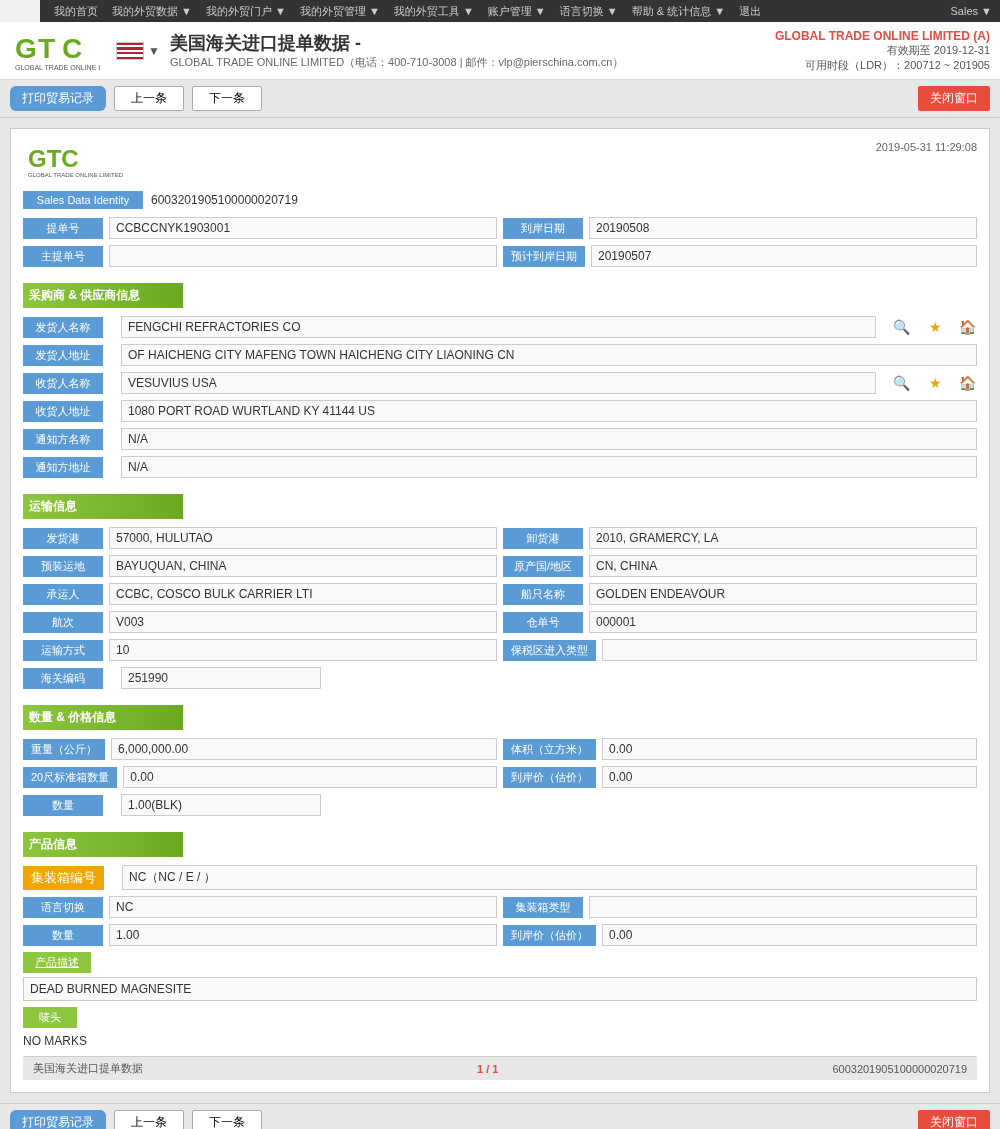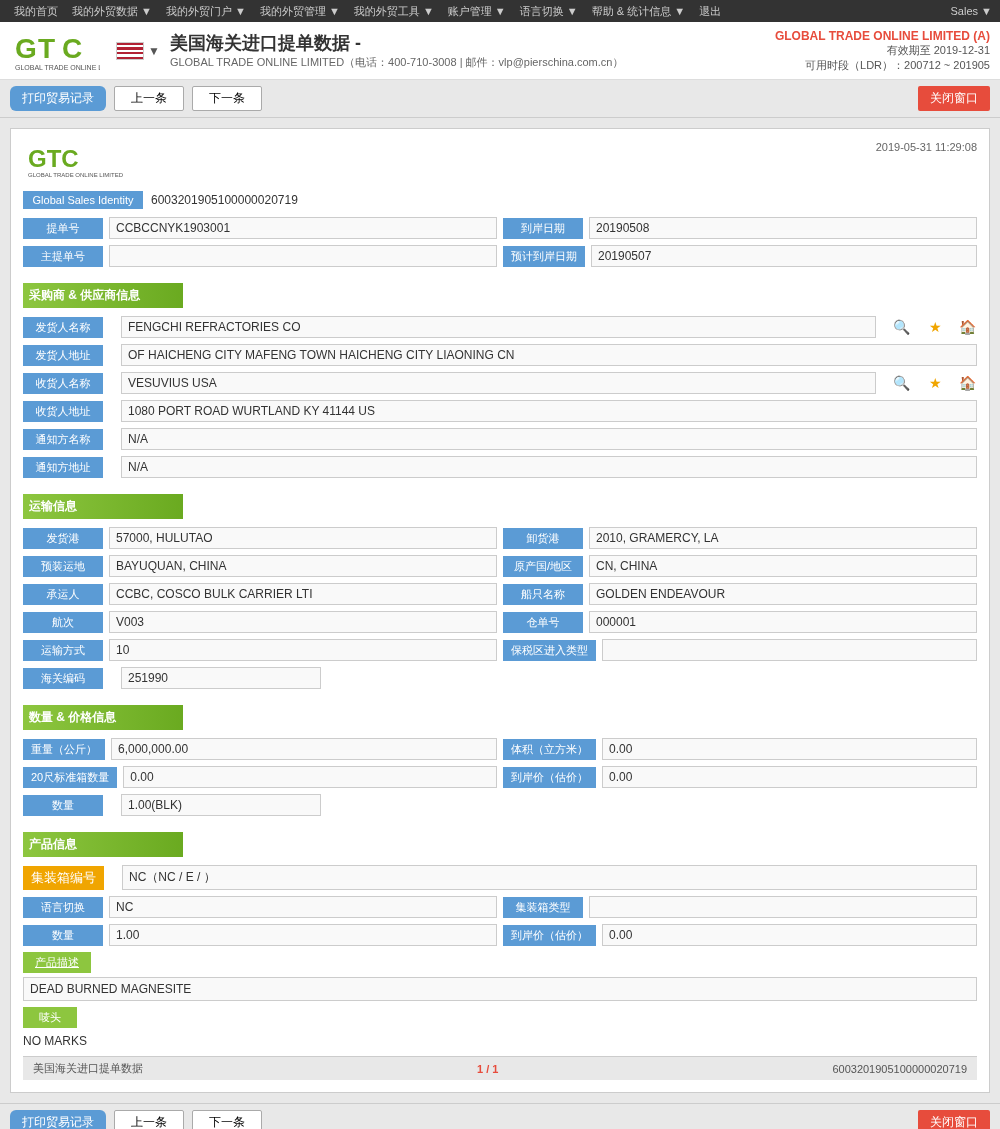--- a/index.html
+++ b/index.html
@@ -1,19 +1,19 @@
 <!DOCTYPE html>
 <html><head>
   <meta charset="utf-8">
   <style>
     * { box-sizing: border-box; margin: 0; padding: 0; }
     body { font-family: Arial, sans-serif; font-size: 12px; background: #f0f0f0; color: #333; width: 1000px; }
 
     
-    .top-nav { background: #333; color: #ccc; display: flex; align-items: center; justify-content: space-between; padding: 0 8px; height: 22px; font-size: 11px; }
+    .top-nav { background: #333; color: #ccc; display: flex; align-items: center; justify-content: space-between; padding: 0 8px; height: 22px; font-size: 11px; margin-left: 40px; }
     .top-nav-left { display: flex; gap: 2px; align-items: center; }
     .top-nav-item { color: #ccc; padding: 0 6px; cursor: pointer; height: 22px; line-height: 22px; }
     .top-nav-right { color: #ccc; font-size: 11px; }
 
     
     .header { background: #fff; display: flex; align-items: center; padding: 6px 10px; border-bottom: 1px solid #ddd; }
     .logo-area { display: flex; flex-direction: column; align-items: center; margin-right: 16px; }
     .flag-area { display: flex; align-items: center; margin-right: 10px; }
     .flag-icon { width: 28px; height: 18px; background: linear-gradient(to bottom, #B22234 0%, #B22234 14%, #fff 14%, #fff 28%, #B22234 28%, #B22234 42%, #fff 42%, #fff 57%, #B22234 57%, #B22234 71%, #fff 71%, #fff 85%, #B22234 85%); border: 1px solid #ccc; }
     .header-title-area { flex: 1; }
@@ -133,21 +133,21 @@
         <svg width="110" height="40" viewBox="0 0 110 40">
           <rect width="110" height="40" fill="white"></rect>
           <text x="5" y="26" font-size="24" font-weight="bold" fill="#6aaa20" font-family="Arial">GTC</text>
           <text x="5" y="36" font-size="6" fill="#555" font-family="Arial">GLOBAL TRADE ONLINE LIMITED</text>
         </svg>
       </div>
       <div class="record-timestamp">2019-05-31 11:29:08</div>
     </div>
 
     <div class="gdi-row">
-      <span class="gdi-label">Global Sales Identity</span>
+      <span class="gdi-label">Sales Data Identity</span>
       <span class="gdi-value">6003201905100000020719</span>
     </div>
 
     <div class="form-grid">
       <div class="form-grid-col">
         <span class="field-label">提单号</span>
         <span class="field-value">CCBCCNYK1903001</span>
       </div>
       <div class="form-grid-col">
         <span class="field-label">到岸日期</span>

